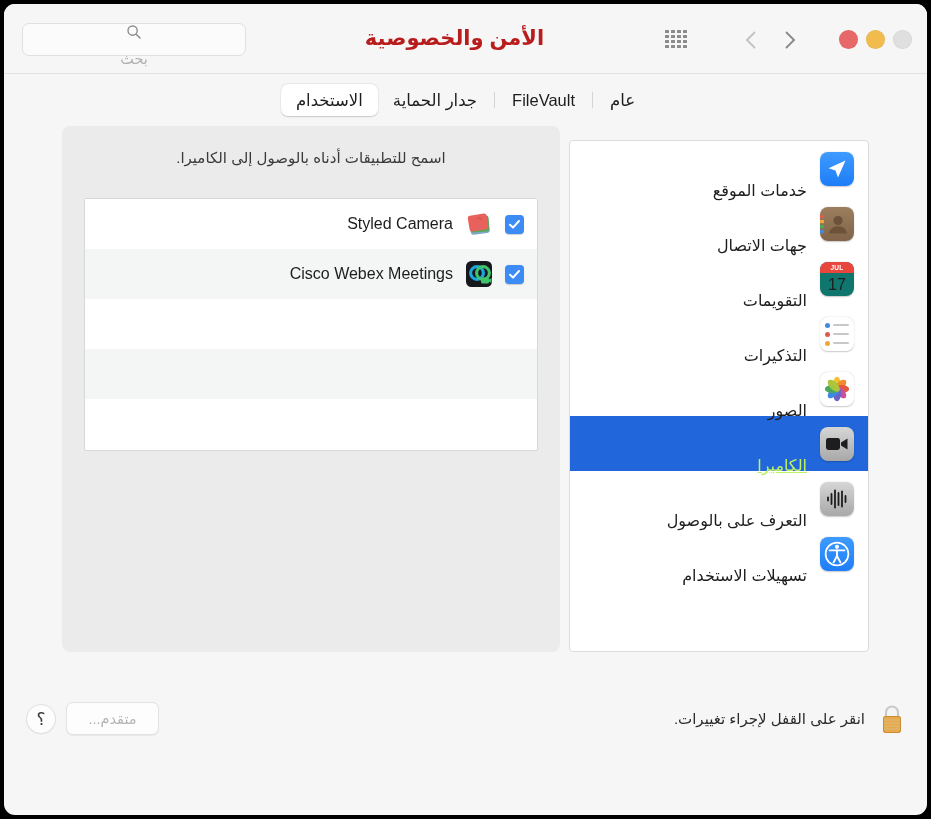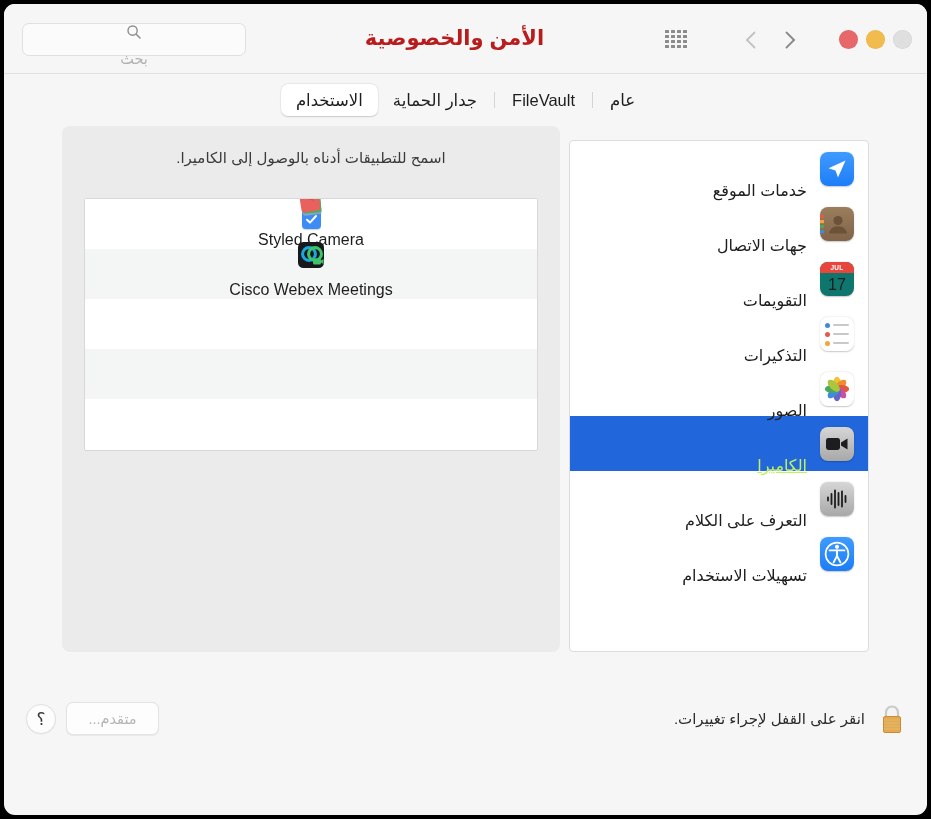--- a/index.html
+++ b/index.html
@@ -220,23 +220,22 @@
     top: 72px; left: 22px; right: 22px;
     height: 253px;
     background: #ffffff;
     border: 1px solid #d8d8d8;
     border-radius: 2px;
     overflow: hidden;
   }
   .app-row {
     height: 50px;
     display: flex;
-    flex-direction: column;
-    align-items: center;
-    justify-content: flex-end;
+    flex-direction: row;
+    align-items: center;
     padding: 0 13px;
     gap: 11px;
     background: #ffffff;
   }
   .app-row.alt { background: #f4f5f5; }
   .app-label {
     font-size: 16px;
     color: #1d1d1f;
     direction: ltr;
     white-space: nowrap;
@@ -465,21 +464,21 @@
             <g stroke="#1d1d1f" stroke-width="1.8" stroke-linecap="round">
               <path d="M8 15.5 V18.5"></path>
               <path d="M11.5 12 V22"></path>
               <path d="M15 8.5 V25.5"></path>
               <path d="M18.5 11 V23"></path>
               <path d="M22 9.5 V24.5"></path>
               <path d="M25.5 14 V20"></path>
             </g>
           </svg>
         </span>
-        <span class="service-label">التعرف على الكلام</span>
+        <span class="service-label">التعرف على بالوصول</span>
       </div>
 
       <div class="service-row">
         <span class="svc-icon ic-access">
           <svg viewBox="0 0 34 34">
             <circle cx="17" cy="17" r="11.4" stroke="#ffffff" stroke-width="1.7" fill="none"></circle>
             <circle cx="17" cy="9.8" r="2.1" fill="#ffffff"></circle>
             <path d="M9.6 13.4 h14.8" stroke="#ffffff" stroke-width="1.9" stroke-linecap="round"></path>
             <path d="M17 13.4 V19 l-3.4 6.4 M17 19 l3.4 6.4" stroke="#ffffff" stroke-width="1.9" fill="none" stroke-linecap="round"></path>
           </svg>

